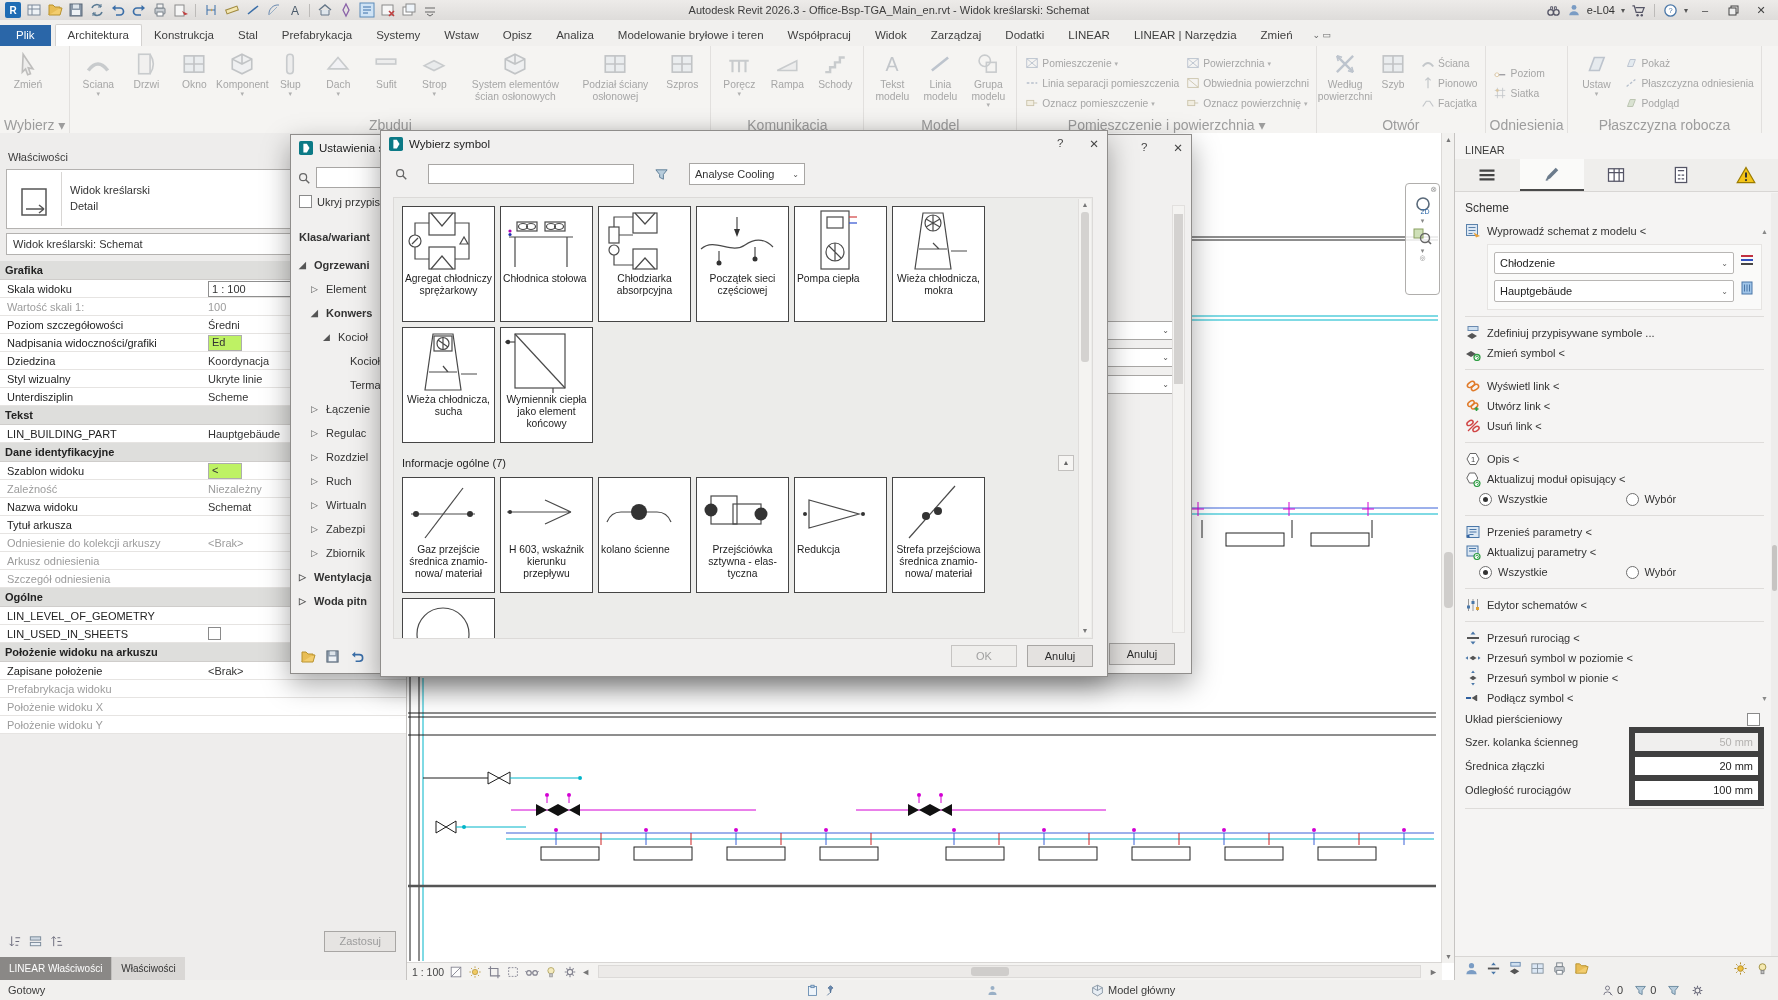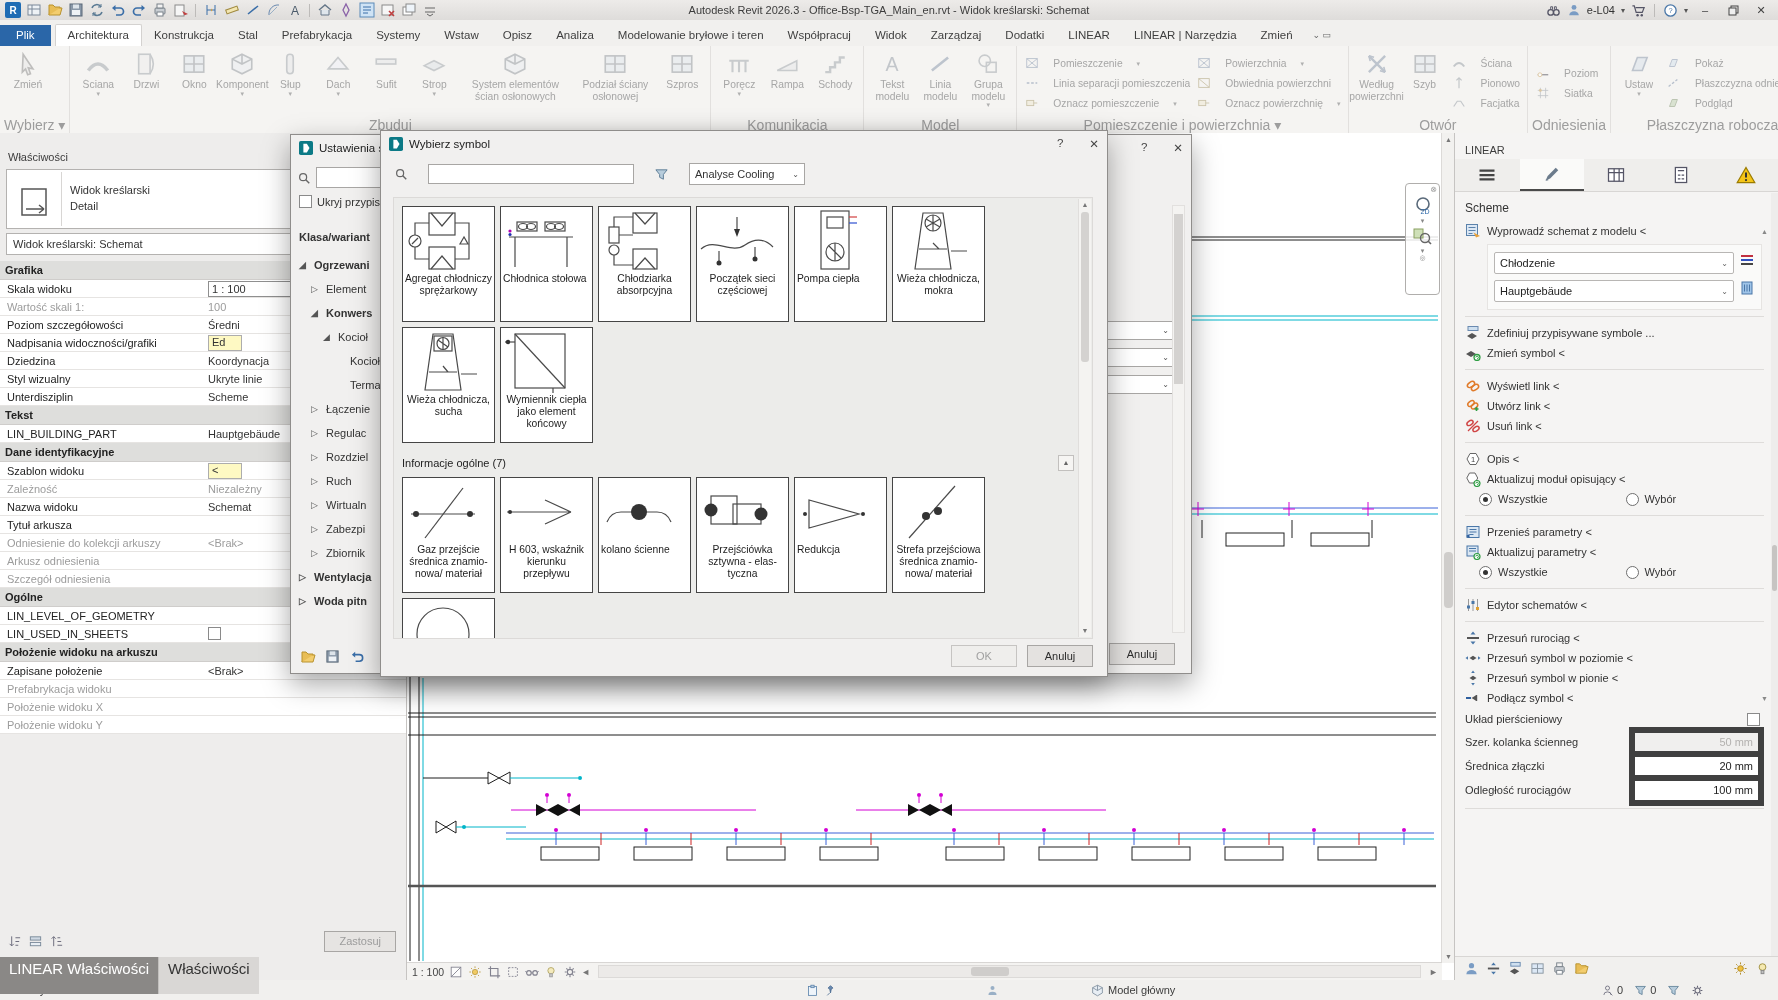--- a/index.html
+++ b/index.html
@@ -30,42 +30,42 @@
   .rbody{flex:1;display:flex;align-items:stretch;padding:2px 5px 0;gap:2px}
   .rlabel{height:15px;line-height:15px;text-align:center;color:#9d9d9d;font-size:14px;white-space:nowrap;padding:0 4px}
   .bigbtn{display:flex;flex-direction:column;align-items:center;width:46px;color:#a6a6a6;font-size:10.3px;
           line-height:1.12;text-align:center;padding-top:3px}
   .bigbtn.wide{width:112px}
   .bigbtn.midwide{width:84px}
   .bigbtn .icon{width:26px;height:26px;opacity:.5;filter:grayscale(.5)}
   .bigbtn .bl{margin-top:2px;overflow:hidden;max-height:26px}
   .bdrop{font-size:7px;color:#b0b0b0;line-height:5px}
   .smallcol{display:flex;flex-direction:column;justify-content:center;gap:1px;padding:0 2px}
-  .smallbtn{display:flex;align-items:center;gap:14px;color:#a6a6a6;font-size:10.3px;height:19px;white-space:nowrap}
+  .smallbtn{display:flex;align-items:center;gap:3px;color:#a6a6a6;font-size:10.3px;height:19px;white-space:nowrap}
   .smallbtn .icon{width:15px;height:15px;opacity:.55;filter:grayscale(.4)}
   
   #palette{position:absolute;left:0;top:133px;width:406px;bottom:20px;background:#eeedec;border-right:1px solid #c6c4c2;z-index:2}
   #pal-head{height:20px;line-height:20px;padding-left:8px;color:#3c3c3c;margin-top:14px}
   .type-sel{margin:2px 6px 4px;background:#fff;border:1px solid #b4b2b0;height:58px;display:flex;align-items:center}
   .type-ic{width:54px;height:54px;border-right:1px solid #d8d6d4;display:flex;align-items:center;justify-content:center}
   .type-tx{padding-left:8px;line-height:1.45}
   .sel-row{margin:0 6px 6px;background:#fff;border:1px solid #b4b2b0;height:20px;line-height:20px;padding-left:6px}
   .psec{height:18px;background:#dededc;border-bottom:1px solid #cfcdcb;font-weight:bold;display:flex;align-items:center;padding-left:5px;color:#222}
   .prow{display:flex;height:17px;align-items:center;background:#fff;border-bottom:1px solid #e6e4e2}
   .pname{width:197px;padding-left:7px;white-space:nowrap;overflow:hidden;flex:none;color:#222}
   .pname.dim,.pval.dim{color:#9c9c9c}
   .pval{flex:1;padding-left:4px;white-space:nowrap;overflow:hidden;display:flex;align-items:center}
   .pval .vbox{border:1px solid #8f8f8f;height:14px;line-height:14px;padding:0 3px;min-width:92px;display:flex;justify-content:space-between;align-items:center;background:#fff}
-  .pval .vbtn{border:1px solid #adadad;background:#fef9c3;height:14px;min-width:26px;padding:0 3px}
+  .pval .vbtn{border:1px solid #adadad;background:#bef264;height:14px;min-width:26px;padding:0 3px}
   .cb{width:11px;height:11px;border:1px solid #8a8a8a;background:#fff}
   #pal-bottom{position:absolute;bottom:28px;left:0;right:10px;height:22px;display:flex;align-items:center;gap:4px;padding-left:6px}
   #pal-bottom .icon{width:17px;height:17px}
   .applybtn{margin-left:auto;border:1px solid #a8a6a4;background:#e6e4e2;height:19px;line-height:19px;padding:0 14px;color:#9c9c9c}
   #pal-tabs{position:absolute;bottom:0;left:0;right:0;height:23px;display:flex}
-  .paltab{height:37px;line-height:23px;padding:0 9px;font-size:15px}
+  .paltab{height:23px;line-height:23px;padding:0 9px;font-size:10px}
   .paltab.dark{background:#8a8886;color:#fff}
   .paltab.lite{background:#d9d7d5;color:#333;border-left:1px solid #c2c0be}
   
   #canvas{position:absolute;left:406px;top:133px;right:323px;bottom:20px;background:#fff;z-index:1}
   #schematic{position:absolute;left:0;top:0}
   #navbar{position:absolute;left:999px;top:50px;width:33px;height:108px;background:rgba(255,255,255,.85);
           border:1px solid #b0aeac;border-radius:4px;display:flex;flex-direction:column;align-items:center;padding-top:2px;gap:1px}
   #navbar .nx{align-self:flex-end;font-size:8px;color:#999;margin:-1px 2px 0 0}
   #navbar .icon{width:22px;height:22px}
   #navbar .chev{font-size:7px;color:#888;line-height:6px}

